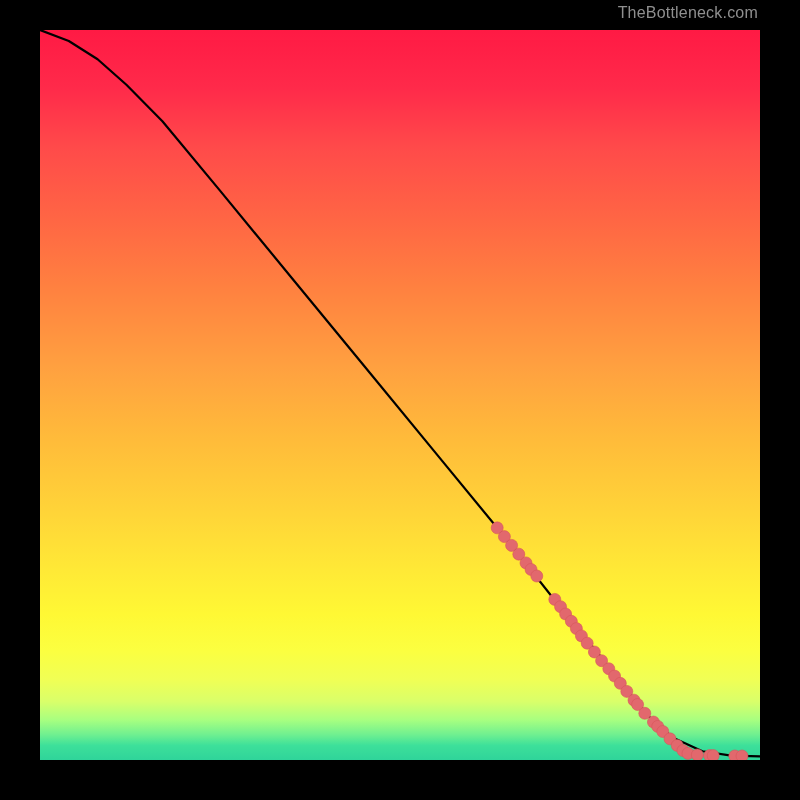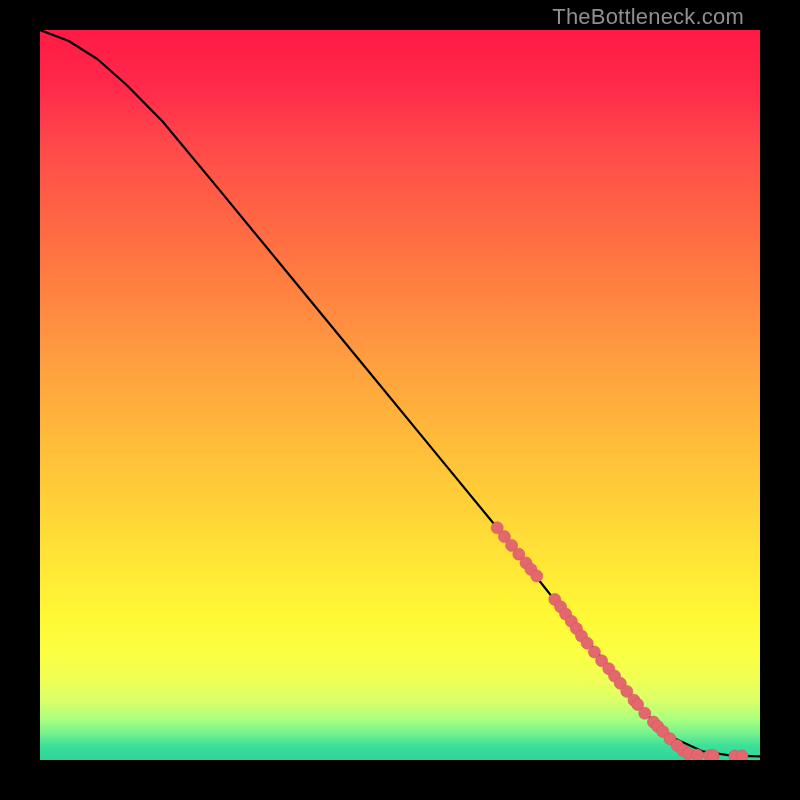--- a/index.html
+++ b/index.html
@@ -43,23 +43,23 @@
       #d9ff6a 92%,
       #a8ff80 94.5%,
       #70f090 96.5%,
       #3de09a 98%,
       #2fd49a 100%
     );
   }
   .watermark {
     position: absolute;
     top: 4px;
-    right: 56px;
+    right: 42px;
     color: #8f8f8f;
-    font-size: 22px;
+    font-size: 16px;
     font-weight: 400;
     letter-spacing: 0.2px;
     user-select: none;
   }
   svg.overlay {
     position: absolute;
     inset: 0;
     width: 720px;
     height: 730px;
     display: block;

